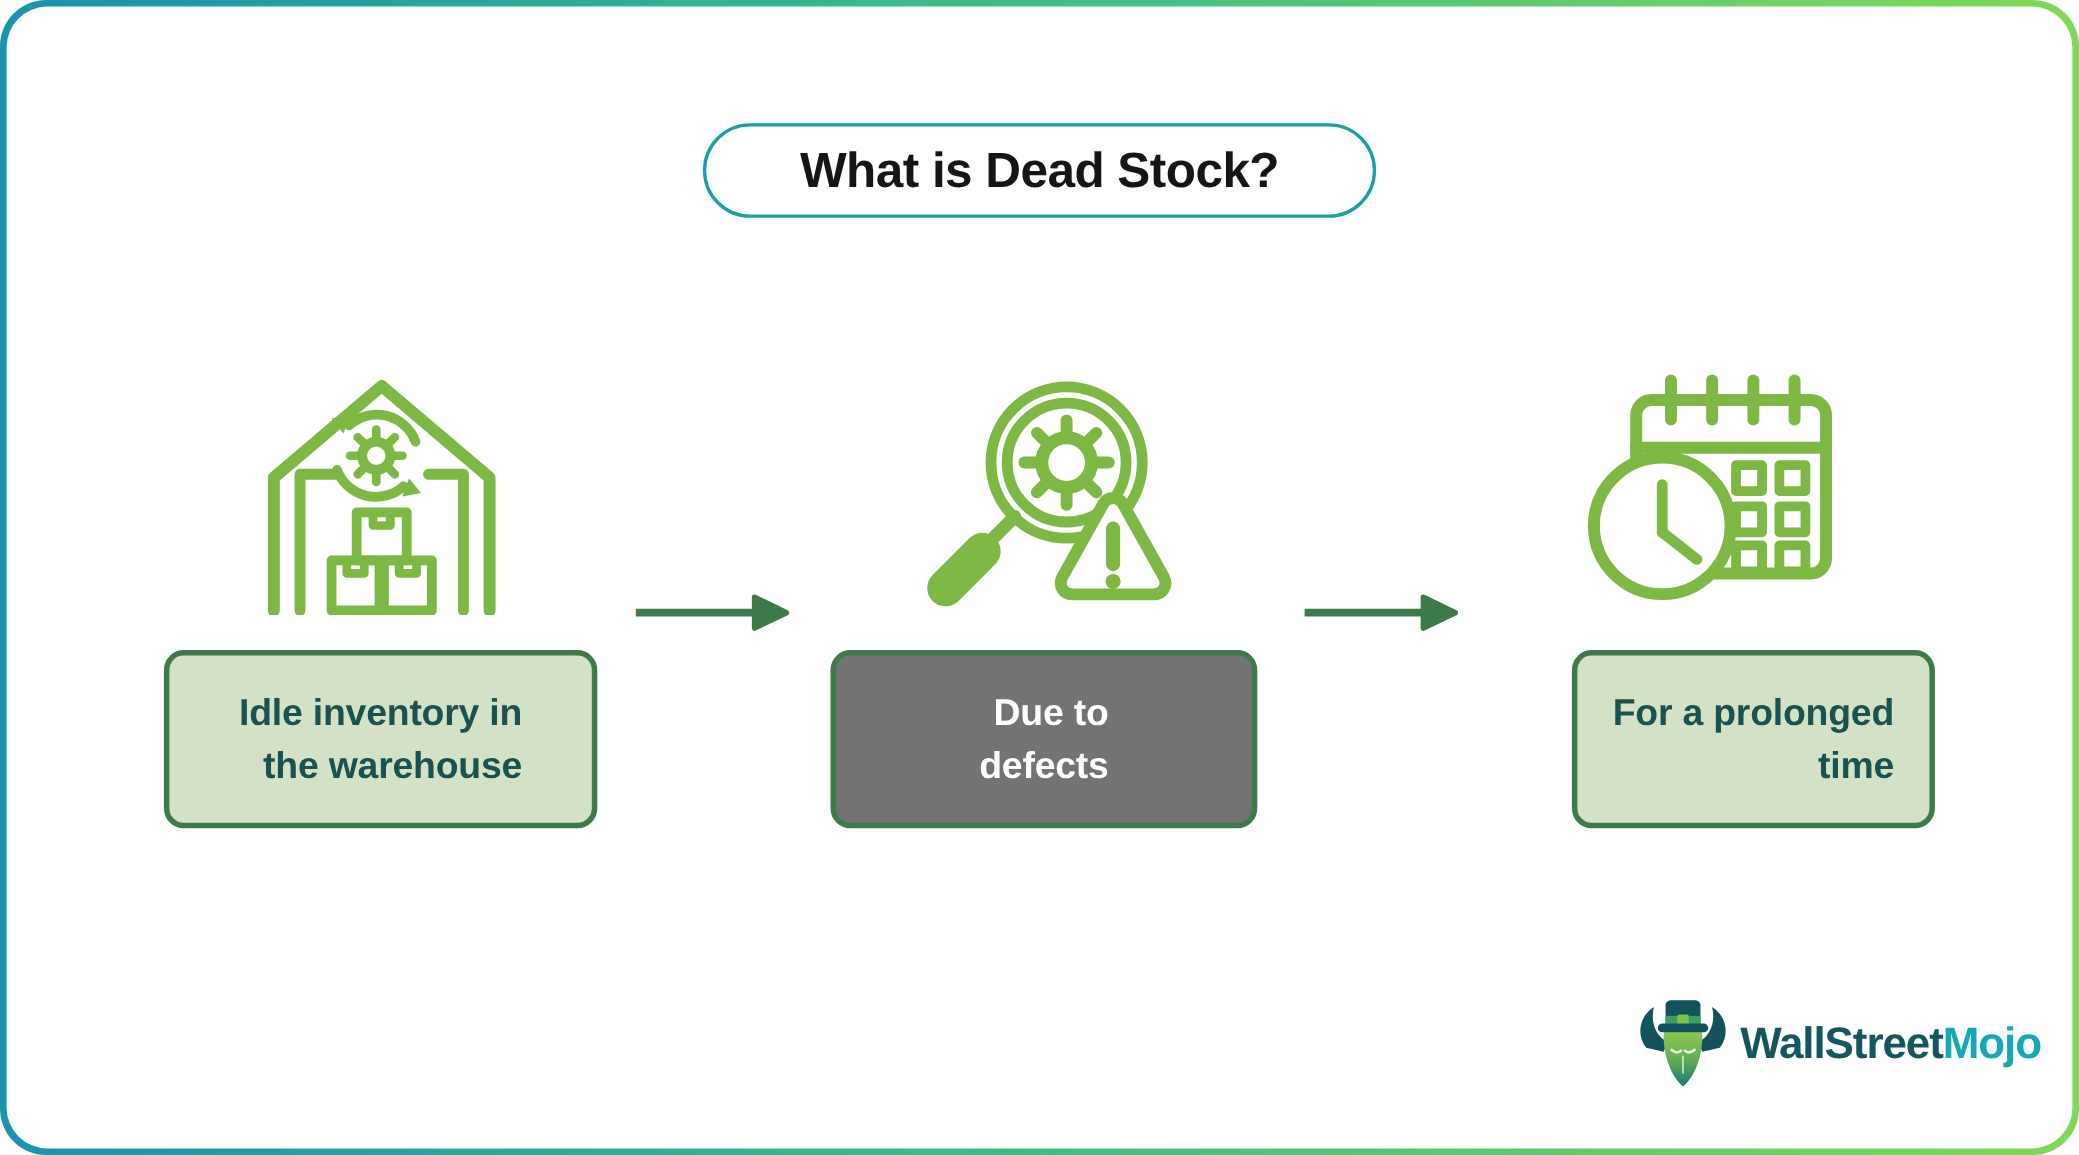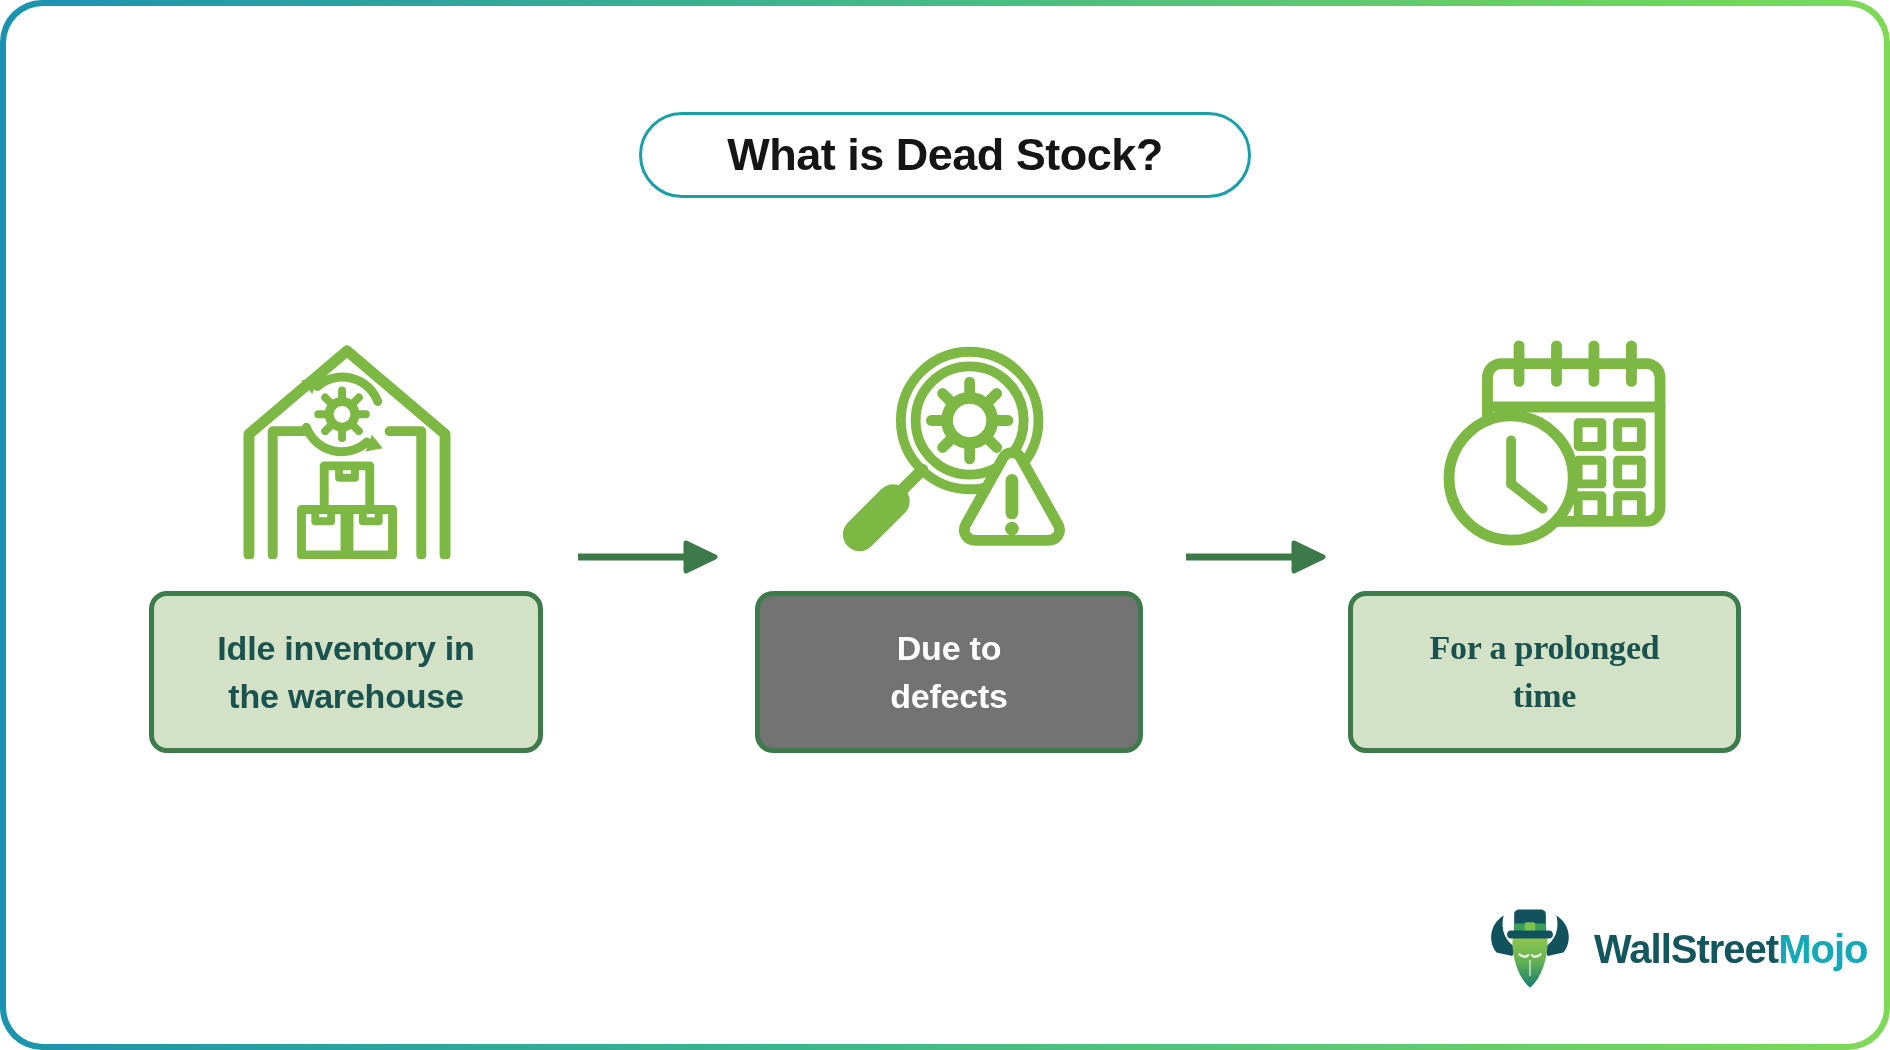--- a/index.html
+++ b/index.html
@@ -16,32 +16,32 @@
   .icon{position:absolute;}
   .icon-wh{left:237px;top:333px;}
   .icon-mag{left:826px;top:330px;}
   .icon-cal{left:1434px;top:332px;}
   .arrow{position:absolute;top:534px;}
   .arrow-1{left:570px;}
   .arrow-2{left:1178px;}
 
   .box{position:absolute;top:585px;height:162px;box-sizing:border-box;
     border:5px solid #3e7b4a;border-radius:18px;
-    display:flex;align-items:center;justify-content:center;text-align:center;}
+    display:flex;align-items:center;justify-content:center;text-align:right;}
   .box-label{font-size:34px;font-weight:bold;line-height:48px;white-space:pre-line;letter-spacing:-0.2px;}
   .box-light{background:#d3e2c6;}
   .box-light .box-label{color:#19524e;}
   .box-teal{background:#737373;}
   .box-teal .box-label{color:#ffffff;}
   .box-1{left:143px;width:394px;}
   .box-2{left:749px;width:388px;}
-  .box-3{left:1342px;width:393px;font-family:Liberation Serif, serif;}
+  .box-3{left:1423px;width:330px;}
 
   .logo{position:absolute;left:1480px;top:898px;height:90px;display:flex;align-items:center;}
-  .logo-text{margin-left:20px;font-size:40px;font-weight:bold;letter-spacing:-1px;}
+  .logo-text{margin-left:8px;font-size:40px;font-weight:bold;letter-spacing:-1px;}
   .logo-text .p1{color:#13565e;}
   .logo-text .p2{color:#15a9b8;}
 
   svg{display:block;}
 </style>
 </head>
 <body>
 
 <div class="frame">
   <div class="canvas">

